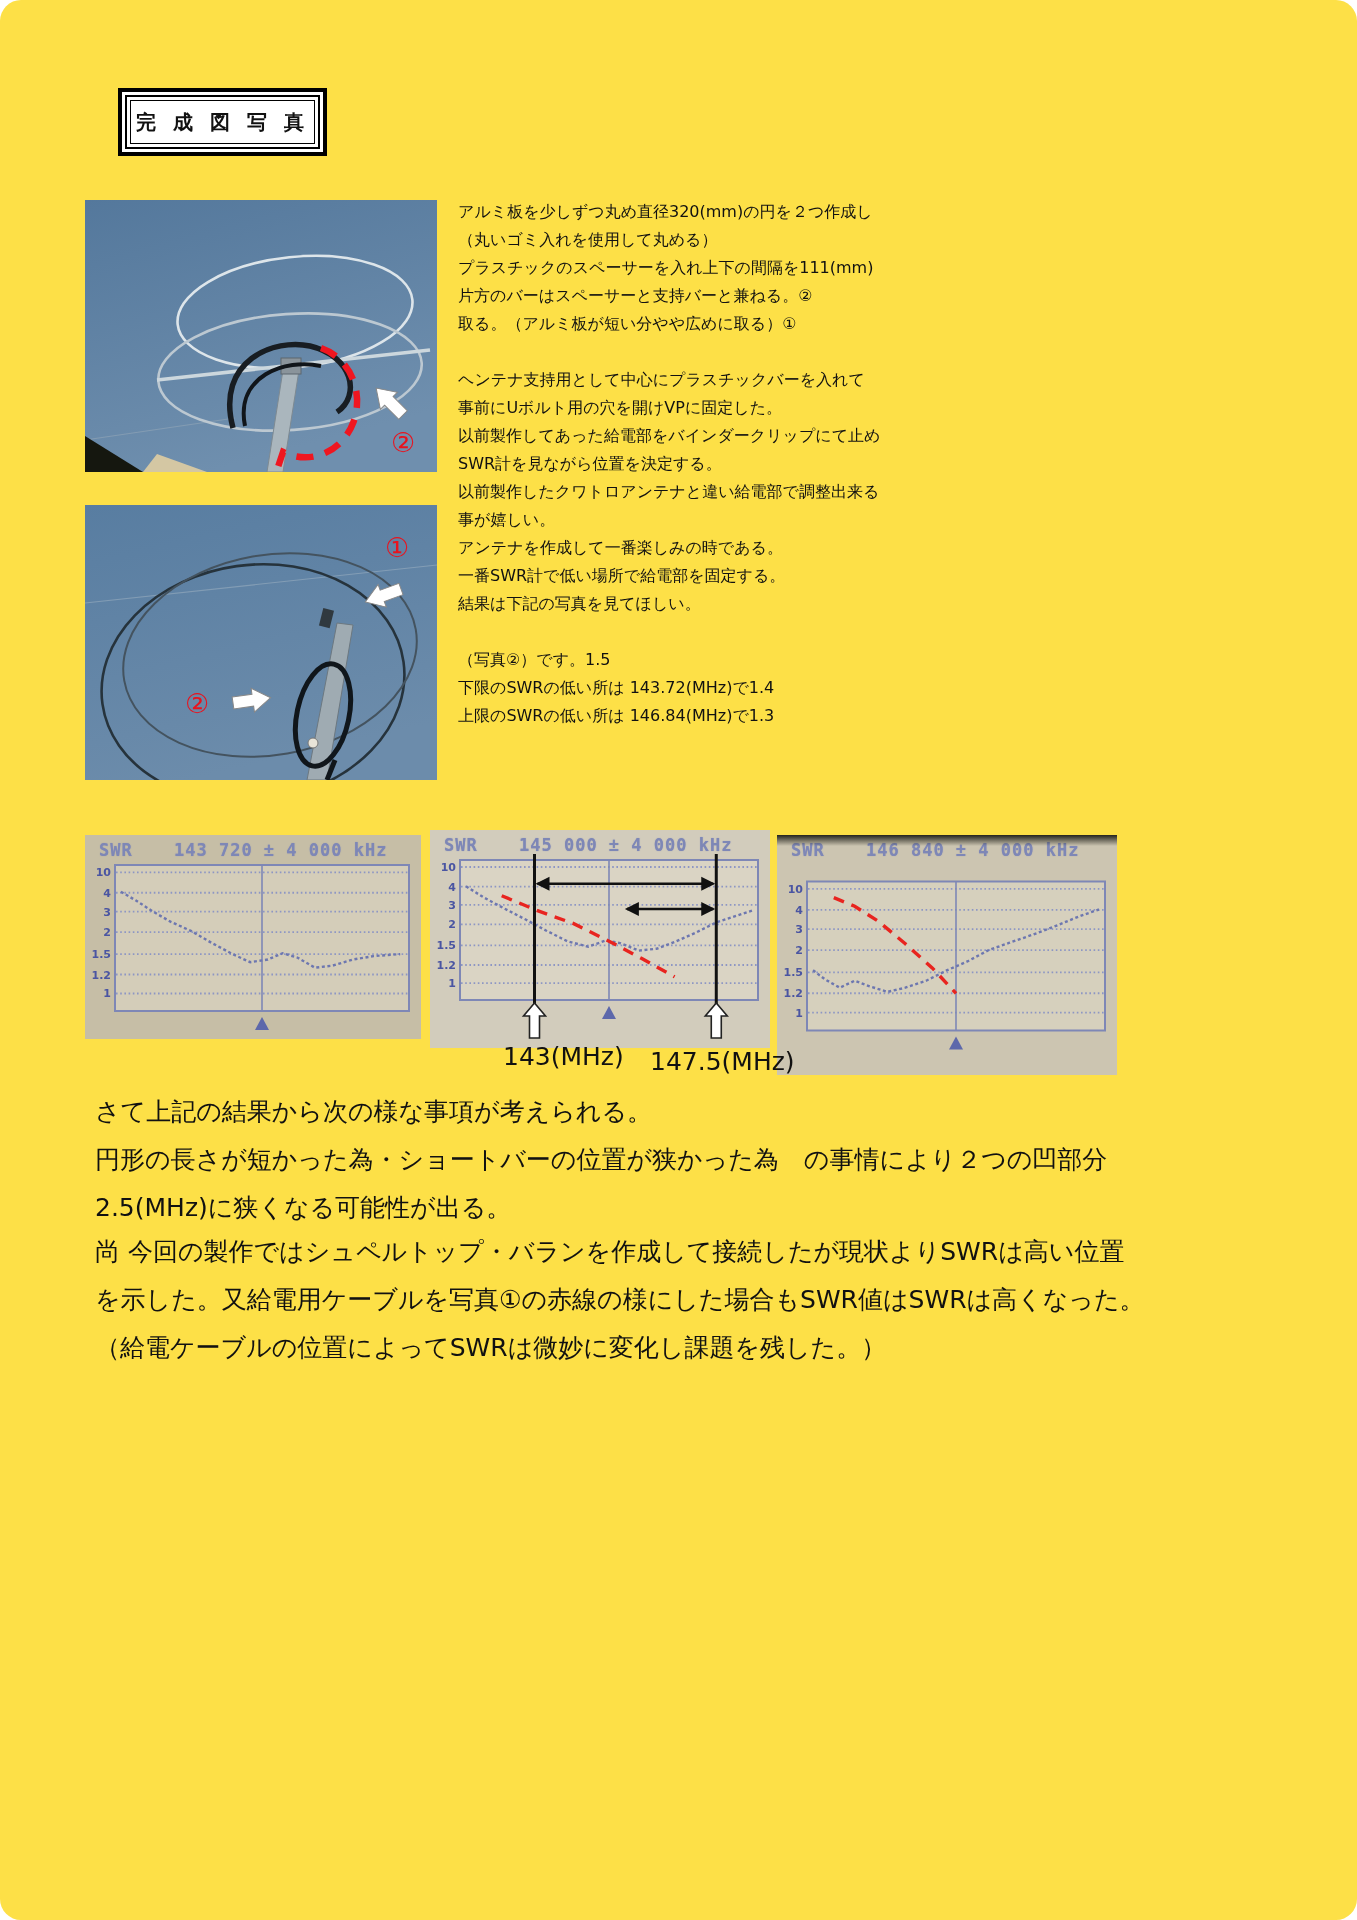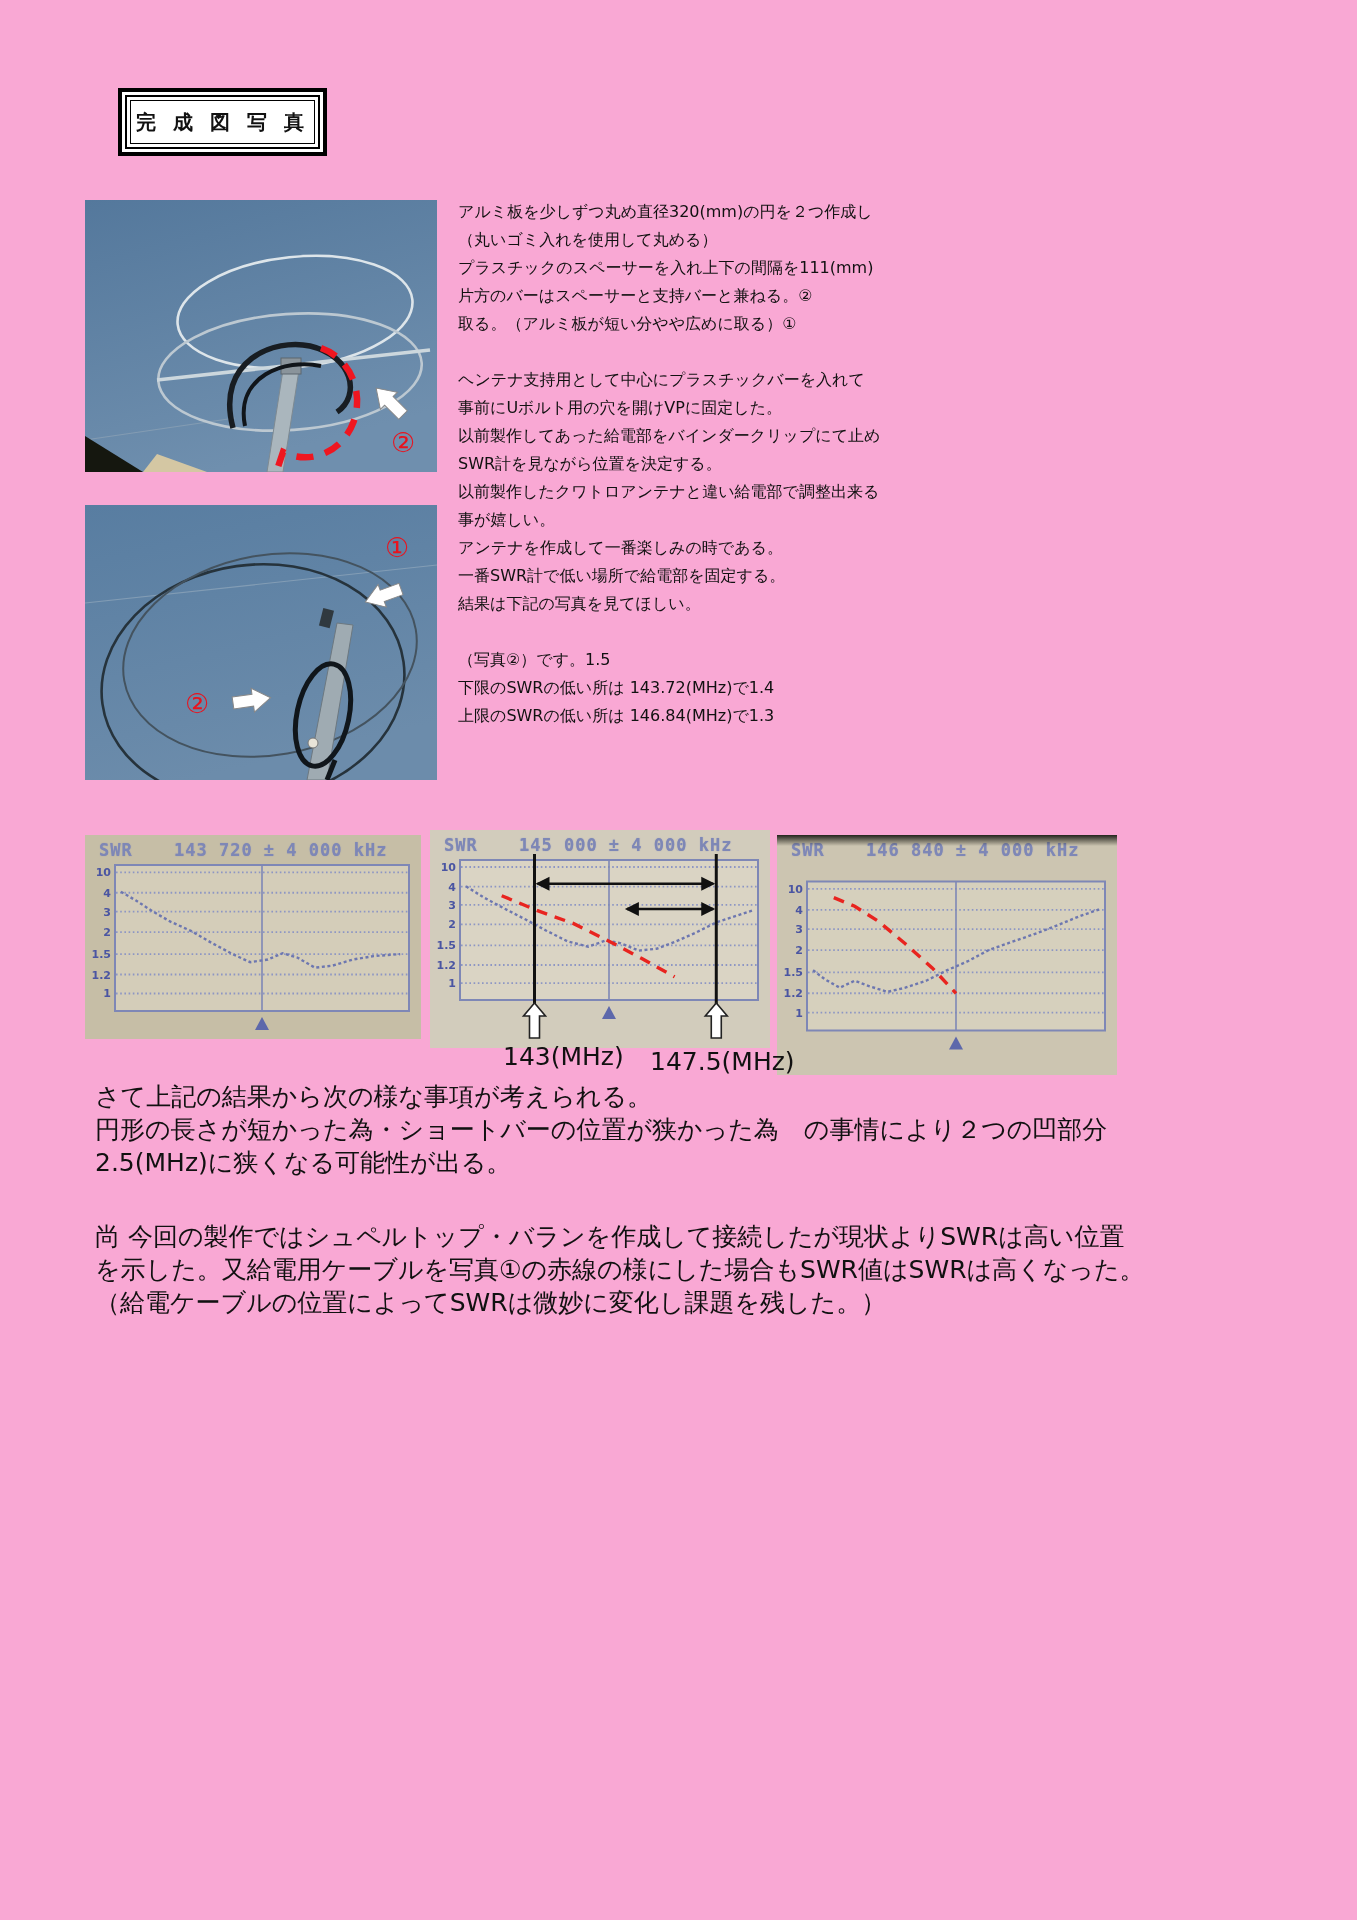--- a/index.html
+++ b/index.html
@@ -1,17 +1,17 @@
 <!DOCTYPE html>
 <html><head>
 <meta charset="utf-8">
 <style>
   html,body{margin:0;padding:0;background:#ffffff;}
-  .page{position:relative;width:1357px;height:1920px;background:#f9a8d4;overflow:hidden;
-        font-family:"DejaVu Sans","Liberation Sans",sans-serif;color:#111;}
+  .page{position:relative;width:1357px;height:1920px;background:#fde047;overflow:hidden;
+        font-family:"DejaVu Sans","Liberation Sans",sans-serif;color:#111;border-radius:21px;}
   
   .title-outer{position:absolute;left:118px;top:88px;width:209px;height:68px;
                border:4px solid #000;padding:3px;box-sizing:border-box;background:#fff;}
   .title-mid{border:2px solid #000;width:100%;height:100%;box-sizing:border-box;padding:3px;}
   .title-inner{border:1px solid #000;width:100%;height:100%;box-sizing:border-box;
                display:flex;align-items:center;justify-content:center;
                font-size:20px;font-weight:bold;letter-spacing:5px;}
   
   .photo{position:absolute;overflow:hidden;}
   .photo svg{display:block;}
@@ -29,21 +29,21 @@
                 font-size:17px;font-weight:bold;color:#7e87b6;
                 text-shadow:0 0 1px rgba(126,135,182,.8);letter-spacing:1px;}
   .mh-freq{margin-left:30px;}
   .m3-strip{position:absolute;left:0;top:0;width:100%;height:11px;z-index:3;
             background:linear-gradient(to bottom,#23231c,rgba(35,35,28,0));}
   
   .freq-under{position:absolute;font-size:25px;}
   
   .bottom-para{position:absolute;left:95px;width:1210px;
                font-size:25px;line-height:33px;white-space:nowrap;}
-  .bottom-para .tline{height:33px;}
+  .bottom-para .tline{height:33px;margin-top:15px;}
 </style>
 </head>
 <body>
 
 <div class="page">
 
   <div class="title-outer">
     <div class="title-mid">
       <div class="title-inner">完 成 図 写 真</div>
     </div>

